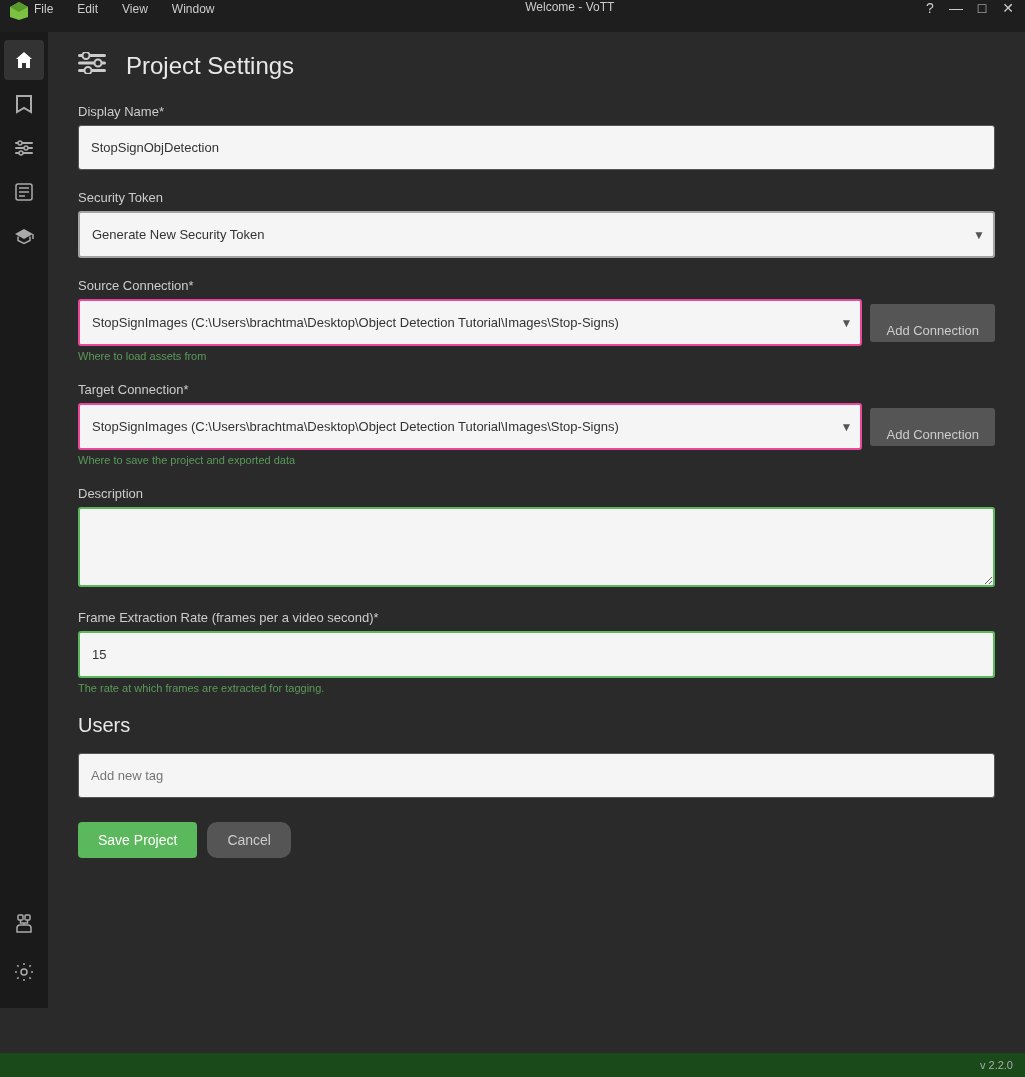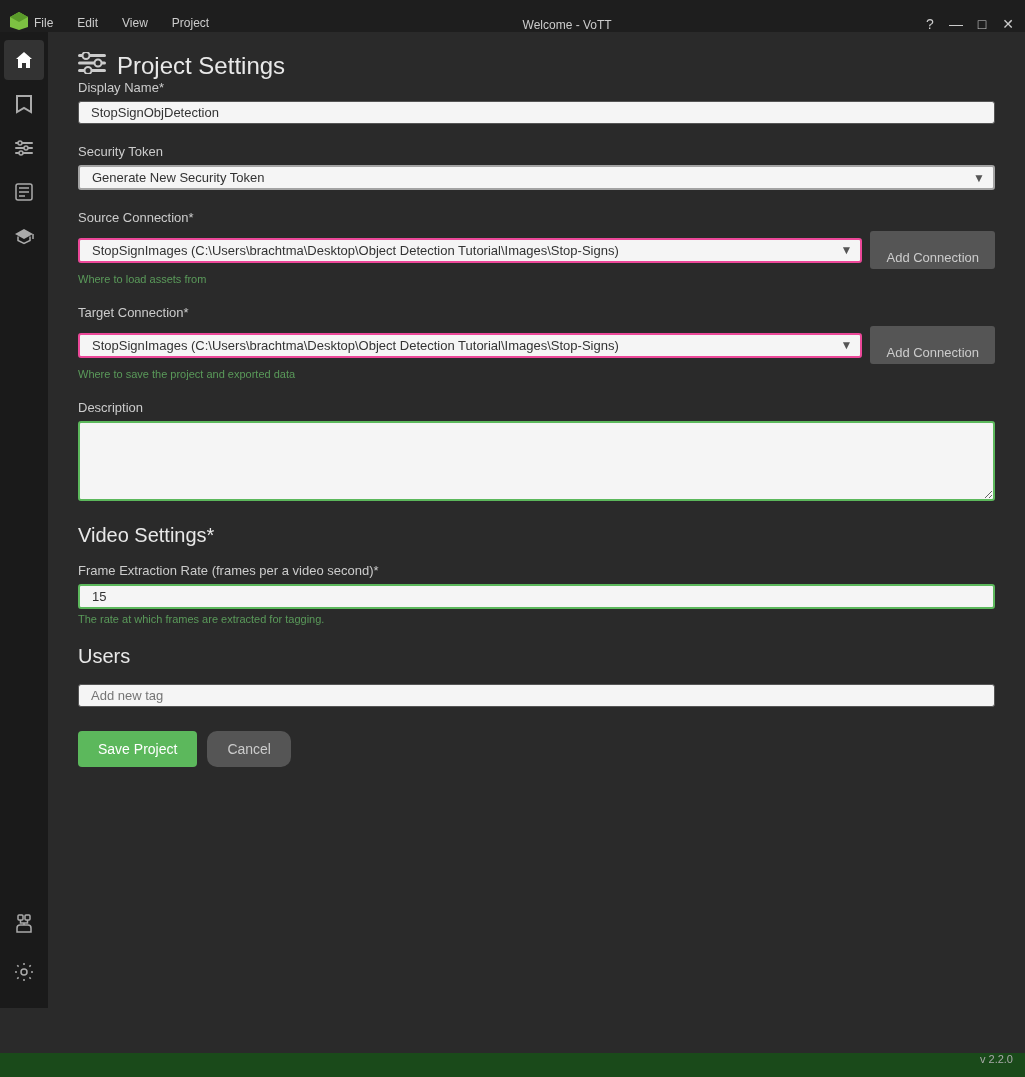--- a/index.html
+++ b/index.html
@@ -13,21 +13,21 @@
       overflow: hidden;
       display: flex;
       flex-direction: column;
     }
 
     
     .title-bar {
       background: #1e1e1e;
       height: 32px;
       display: flex;
-      align-items: flex-end;
+      align-items: flex-start;
       padding: 0 8px;
       flex-shrink: 0;
     }
     .title-bar-menus {
       display: flex;
       gap: 16px;
       font-size: 12px;
       color: #ccc;
     }
     .title-bar-menus span {
@@ -99,21 +99,22 @@
       background: #2a2a2a;
     }
     .content::-webkit-scrollbar { width: 6px; }
     .content::-webkit-scrollbar-track { background: #222; }
     .content::-webkit-scrollbar-thumb { background: #555; }
 
     
     .page-header {
       display: flex;
       align-items: center;
-      gap: 11px;
+      gap: 20px;
+      margin-bottom: 24px;
     }
     .page-header-icon {
       font-size: 22px;
       color: #ccc;
     }
     .page-header h1 {
       font-size: 24px;
       font-weight: 400;
       color: #e8e8e8;
     }
@@ -132,21 +133,21 @@
       font-size: 11px;
       color: #5a9a5a;
       margin-top: 4px;
     }
 
     input[type="text"], input[type="number"], textarea, select {
       width: 100%;
       background: #f5f5f5;
       border: 1px solid #555;
       border-radius: 3px;
-      padding: 3px 12px;
+      padding: 14px 12px;
       font-size: 13px;
       color: #333;
       outline: none;
     }
 
     .select-wrapper {
       position: relative;
       flex: 1;
     }
     .select-wrapper select {
@@ -258,21 +259,21 @@
       padding: 10px 20px;
       font-size: 14px;
       cursor: pointer;
     }
 
     
     .status-bar {
       height: 24px;
       background: #1a4a1a;
       display: flex;
-      align-items: flex-start;
+      align-items: center;
       justify-content: flex-end;
       padding: 0 12px;
       font-size: 11px;
       color: #aaa;
       flex-shrink: 0;
       margin-top: 45px;
     }
 
     
     .logo-shape {
@@ -285,21 +286,21 @@
 
 <div class="title-bar">
   <svg class="logo-shape" viewBox="0 0 22 22">
     <polygon points="11,2 20,7 20,17 11,20 2,17 2,7" fill="#7dc142"></polygon>
     <polygon points="11,2 20,7 11,12 2,7" fill="#5a9a2a"></polygon>
   </svg>
   <div class="title-bar-menus">
     <span>File</span>
     <span>Edit</span>
     <span>View</span>
-    <span>Project</span>
+    <span>Window</span>
   </div>
   <div class="title-bar-title">Welcome - VoTT</div>
   <div class="title-bar-controls">
     <span>?</span>
     <span>—</span>
     <span>□</span>
     <span>✕</span>
   </div>
 </div>
 
@@ -413,21 +414,20 @@
         <button class="btn-add-connection">Add Connection</button>
       </div>
       <div class="form-hint">Where to save the project and exported data</div>
     </div>
 
     <div class="form-group">
       <label class="form-label">Description</label>
       <textarea style=""></textarea>
     </div>
 
-    <div class="section-title">Video Settings*</div>
 
     <div class="form-group">
       <label class="form-label">Frame Extraction Rate (frames per a video second)*</label>
       <input type="number" value="15" style="">
       <div class="form-hint">The rate at which frames are extracted for tagging.</div>
     </div>
 
     <div class="form-group">
       <div class="section-title">Users</div>
       <input type="text" class="tags-input" placeholder="Add new tag" style="">

